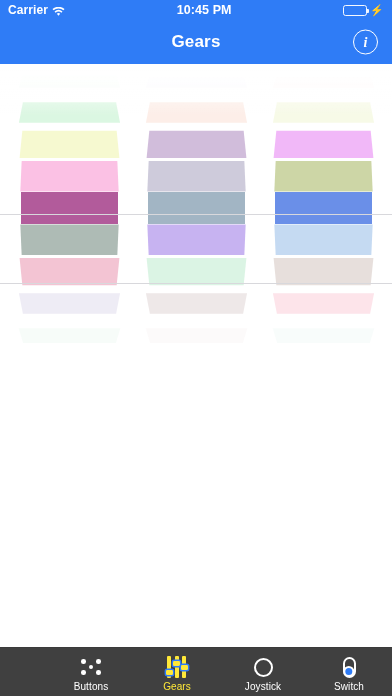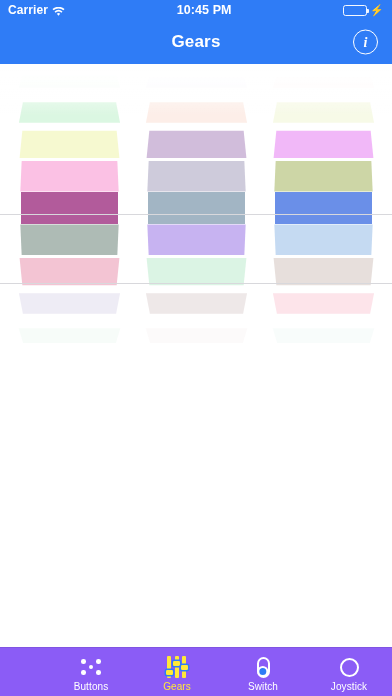--- a/index.html
+++ b/index.html
@@ -85,21 +85,21 @@
   .fade-top, .fade-bottom{
     position:absolute; left:0; width:392px; height:52px; z-index:6; pointer-events:none;
   }
   .fade-top{ top:0; background:linear-gradient(to bottom, #fff 12%, rgba(255,255,255,0)); }
   .fade-bottom{ top:300px; height:55px;
                 background:linear-gradient(to top, #fff 22%, rgba(255,255,255,0)); }
 
   
   .tabbar{
     position:absolute; bottom:0; left:0; width:392px; height:49px;
-    background:#8b5cf6; display:flex; border-top:1px solid rgba(0,0,0,.08);padding-left:48px;
+    background:#404040; display:flex; border-top:1px solid rgba(0,0,0,.08);padding-left:48px;
   }
   .tab{
     flex:1; display:flex; flex-direction:column; align-items:center; justify-content:center;
     gap:2px; cursor:pointer; padding-top:3px;
   }
   .tab-label{ font-size:10px; letter-spacing:.1px; }
   .tab .ic{ height:24px; display:flex; align-items:center; justify-content:center; }
   .tab.inactive .tab-label{ color:#ffffff; }
   .tab.active   .tab-label{ color:#ffe838; }
 
@@ -278,25 +278,25 @@
             <span class="trk" style="left: 9.5px; top: 0px; height: 22px;"></span>
             <span class="knb" style="left: 8px; top: 5px;"></span>
             <span class="trk" style="left: 17px; top: 0px; height: 22px;"></span>
             <span class="knb" style="left: 15.5px; top: 9px;"></span>
           </span>
         </span>
         <span class="tab-label">Gears</span>
       </div>
       <div class="tab inactive">
         <span class="ic">
+          <span class="circle-ic"></span>
+        </span>
+        <span class="tab-label">Joystick</span>
+      </div>
+      <div class="tab inactive">
+        <span class="ic">
           <span class="switch-ic"></span>
         </span>
         <span class="tab-label">Switch</span>
       </div>
-      <div class="tab inactive">
-        <span class="ic">
-          <span class="circle-ic"></span>
-        </span>
-        <span class="tab-label">Joystick</span>
-      </div>
     </div>
 
 </div>
 
 </body></html>

